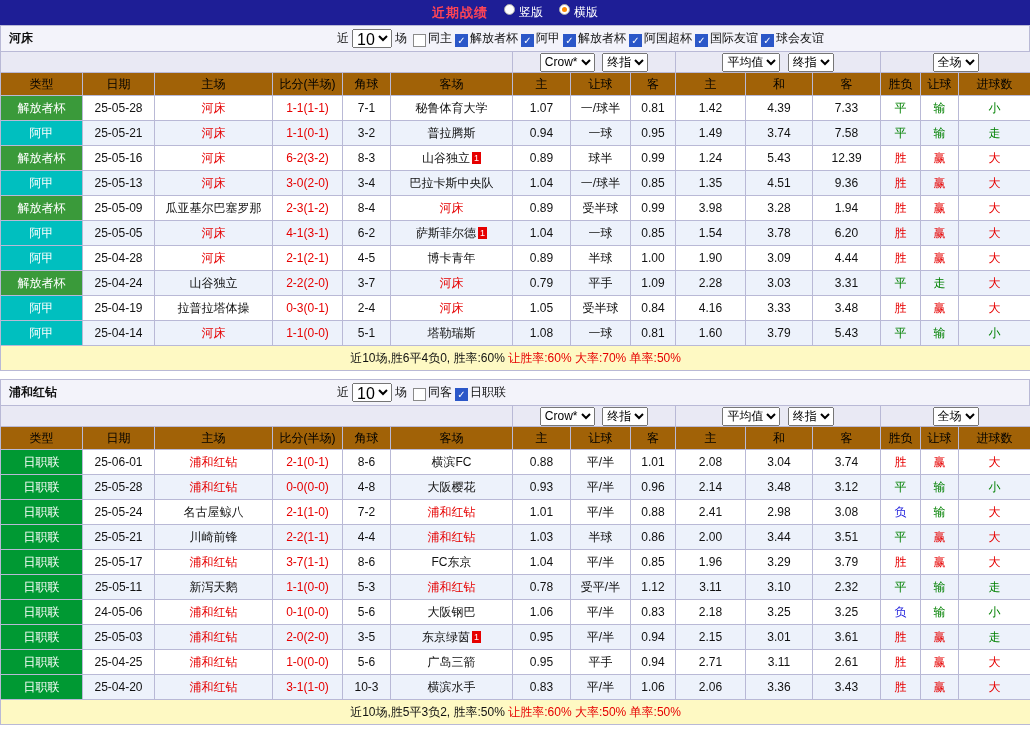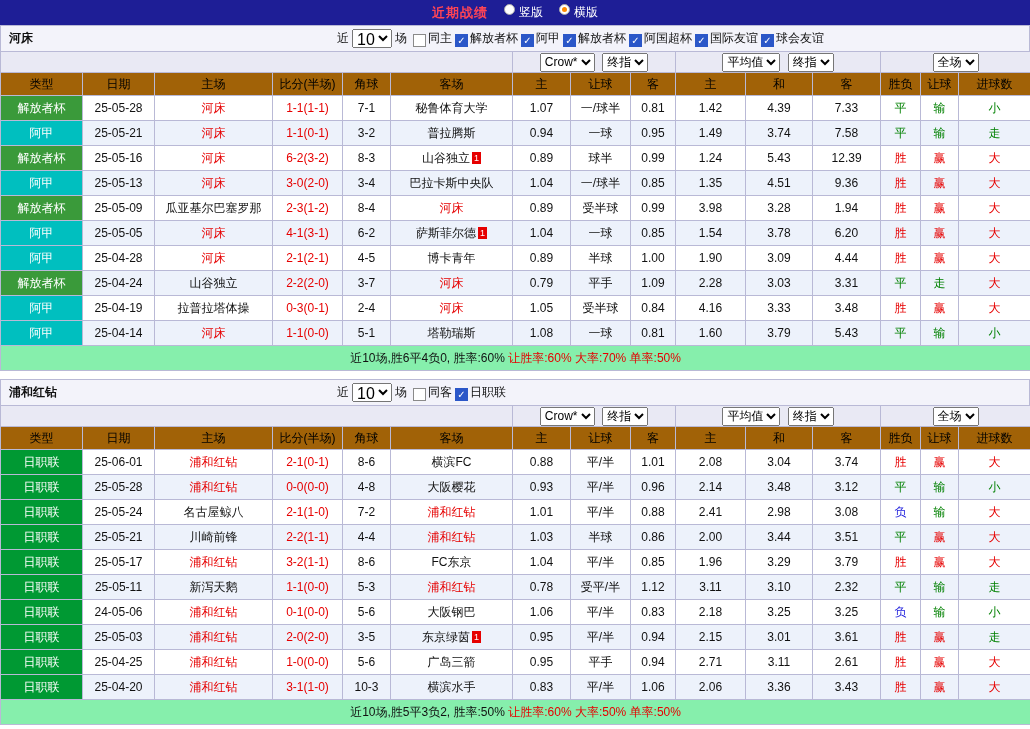--- a/index.html
+++ b/index.html
@@ -28,21 +28,21 @@
   td,th{border:1px solid #b9b9d6;text-align:center;height:24px;overflow:hidden;white-space:nowrap;padding:0 1px;font-weight:normal}
   .selrow td{background:#e9e9f4;height:20px}
   .selrow select{font-size:12px;height:19px;margin:0 2px}
   .hdr th{background:#a16207;height:22px;color:#000}
   tbody tr.alt td{background:#edf2fb}
   td.league{color:#fff}
   .t-red{color:#e60000}
   td.score{color:#e60000}
   .c-r{color:#e60000}.c-g{color:#008000}.c-b{color:#2222dd}
   .redcard{display:inline-block;background:#e60000;color:#fff;font-size:9px;line-height:12px;width:9px;margin-left:2px;vertical-align:1px}
-  .summary td{height:24px;background:#86efac}
+  .summary td{height:24px;background:#fef9c3}
   .summary .sr{color:#e60000}
 </style>
 </head>
 <body>
 
 <div class="topbar">
   <span class="title">近期战绩</span>
   <span class="radio-opt">
     <span class="radio"></span>
     <span>竖版</span>
@@ -461,21 +461,21 @@
           <td>3.44</td>
           <td>3.51</td>
           <td class="c-g">平</td>
           <td class="c-r">赢</td>
           <td class="c-r">大</td>
         </tr>
         <tr>
           <td class="league" style="background: rgb(0, 153, 51);">日职联</td>
           <td>25-05-17</td>
           <td class="t-red">浦和红钻</td>
-          <td class="score">3-2(1-1)</td>
+          <td class="score">3-7(1-1)</td>
           <td>8-6</td>
           <td>FC东京</td>
           <td>1.04</td>
           <td>平/半</td>
           <td>0.85</td>
           <td>1.96</td>
           <td>3.29</td>
           <td>3.79</td>
           <td class="c-r">胜</td>
           <td class="c-r">赢</td>

